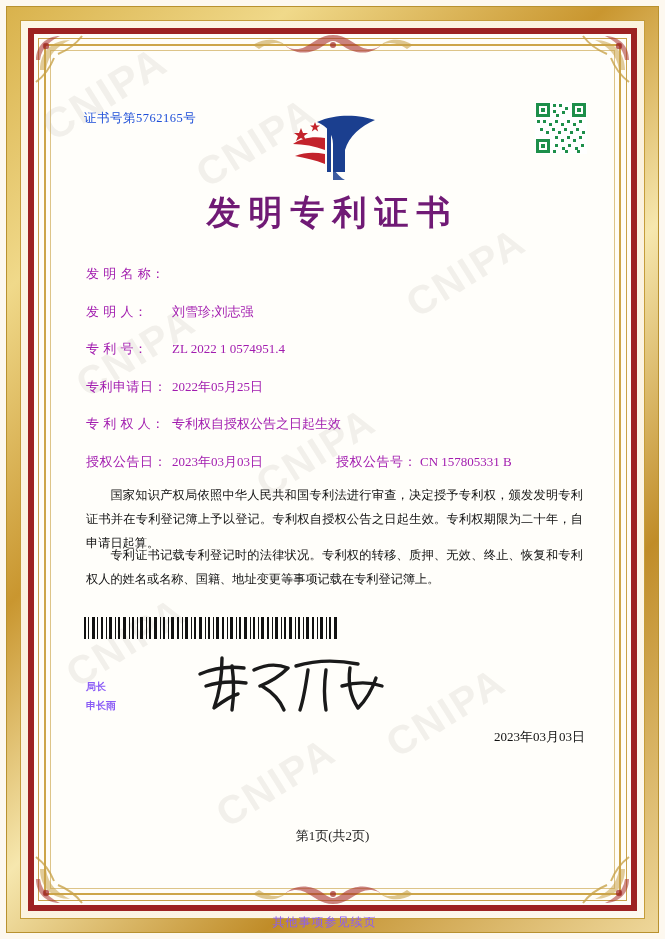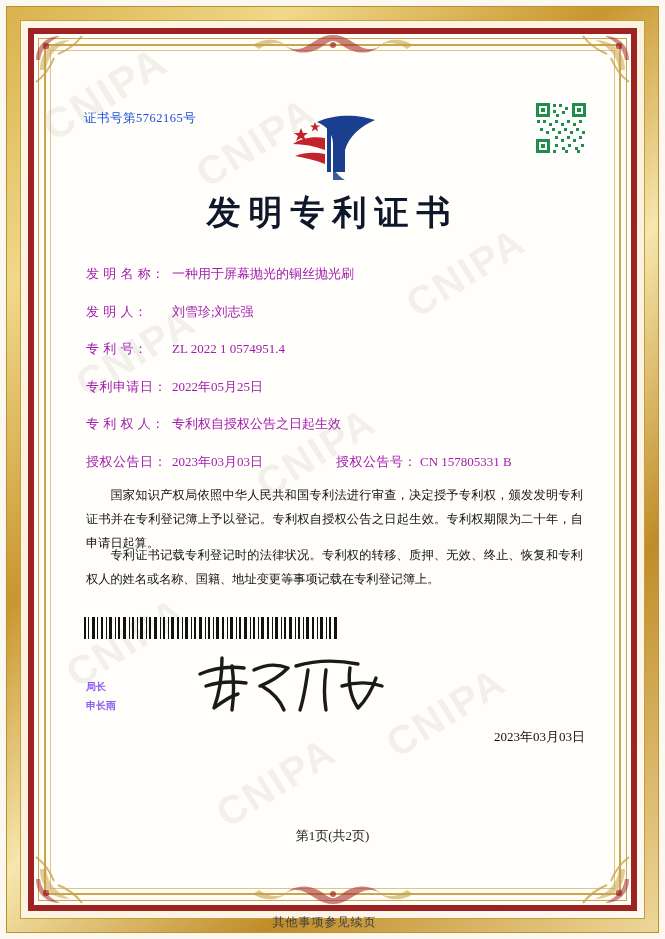--- a/index.html
+++ b/index.html
@@ -101,21 +101,21 @@
     position:absolute;left:50%;top:58px;transform:translateX(-50%);
     width:92px;height:72px;
   }
   .title{
     position:absolute;left:0;right:0;top:138px;
     text-align:center;
     font-family:"Liberation Serif", serif;
     font-weight:bold;
     font-size:34px;
     letter-spacing:8px;
-    color:#0f172a;
+    color:#701a75;
   }
   .fields{
     position:absolute;left:34px;right:26px;top:212px;
     font-size:13px;color:#a21caf;
   }
   .row{
     display:flex;align-items:flex-start;
     margin-bottom:18px;
     line-height:1.5;
   }
@@ -157,21 +157,21 @@
   .sign-date{
     position:absolute;right:28px;top:676px;
     font-size:13px;color:#111;
   }
   .page-no{
     position:absolute;left:0;right:0;bottom:42px;
     text-align:center;font-size:13px;color:#222;
   }
   .footer-note{
     position:absolute;left:0;right:16px;bottom:8px;
-    text-align:center;font-size:12px;color:#404040;
+    text-align:center;font-size:12px;color:#8b5cf6;
     letter-spacing:1px;
   }
 </style>
 </head>
 <body>
 
 <div class="page">
 
   <div class="border-outer"></div>
   <div class="border-mid"></div>
@@ -317,21 +317,20 @@
         </g>
         <path d="M46 58 C50 64 54 68 58 70 L46 70 Z" fill="#1b3f8f" opacity=".85"></path>
       </svg>
     </div>
 
     <div class="title">发明专利证书</div>
 
     <div class="fields">
       <div class="row">
         <div class="lbl">发 明 名 称：</div>
-        <div class="val">一种用于屏幕抛光的铜丝抛光刷</div>
       </div>
       <div class="row">
         <div class="lbl">发 明 人：</div>
         <div class="val">刘雪珍;刘志强</div>
       </div>
       <div class="row">
         <div class="lbl">专 利 号：</div>
         <div class="val">ZL 2022 1 0574951.4</div>
       </div>
       <div class="row">

